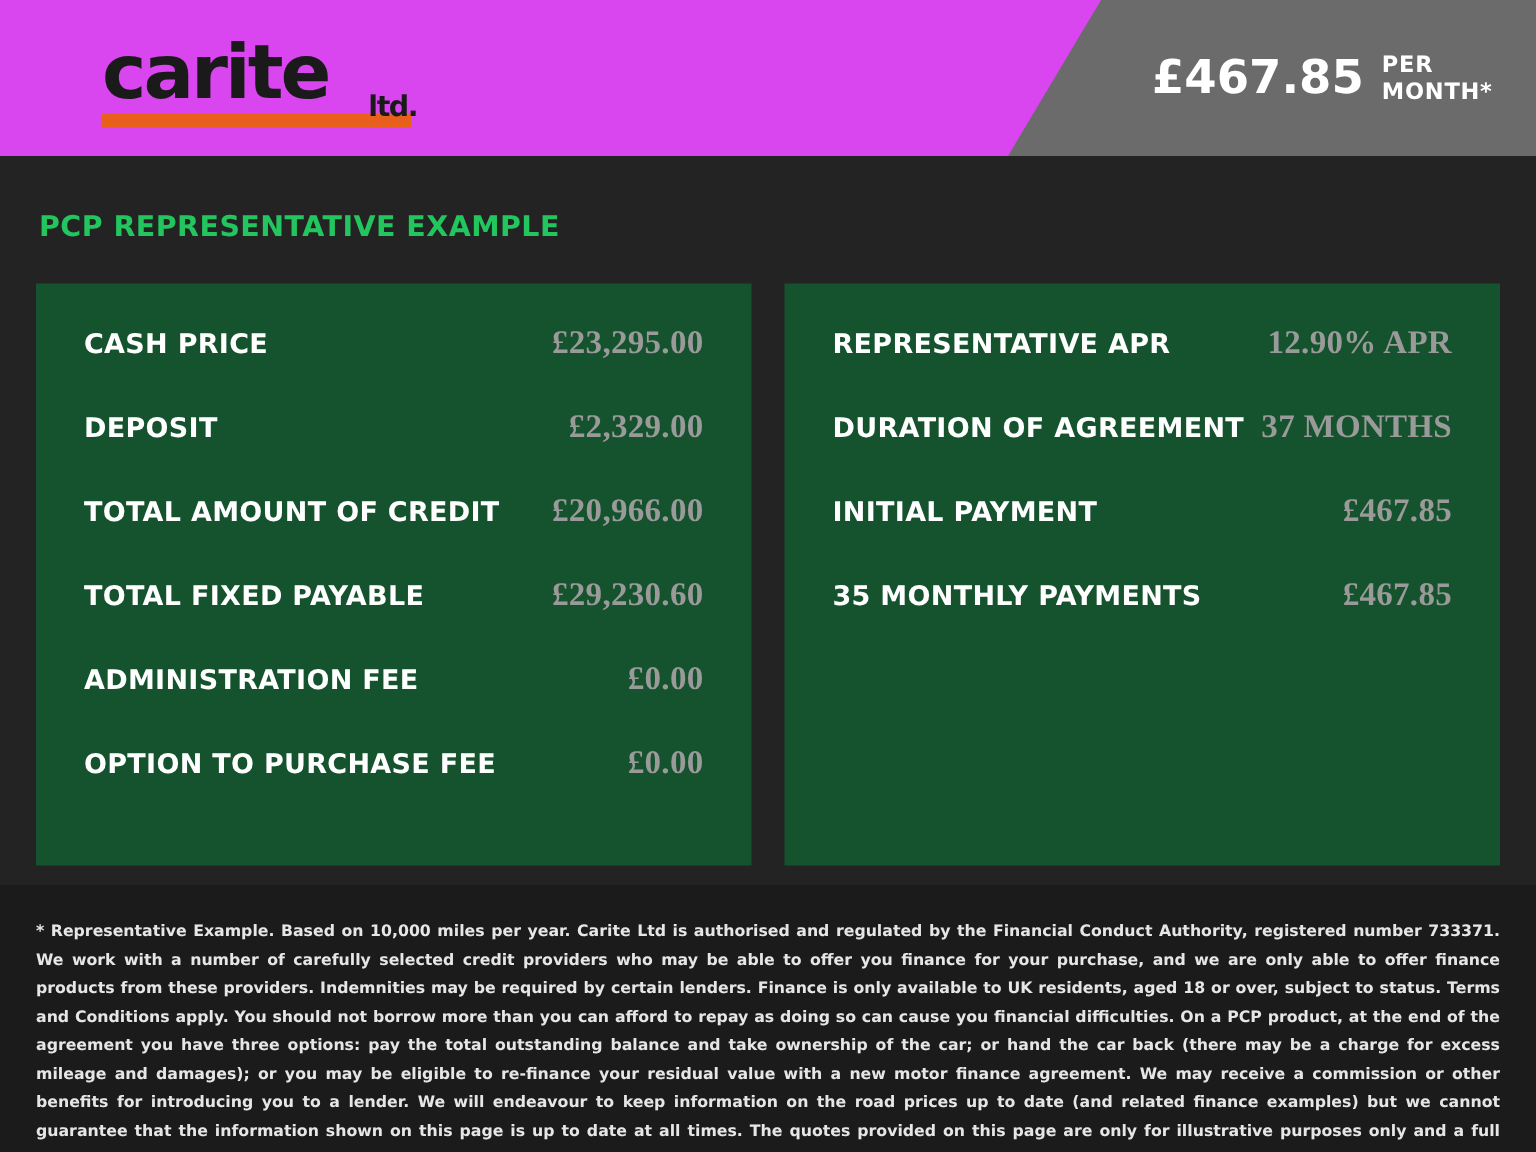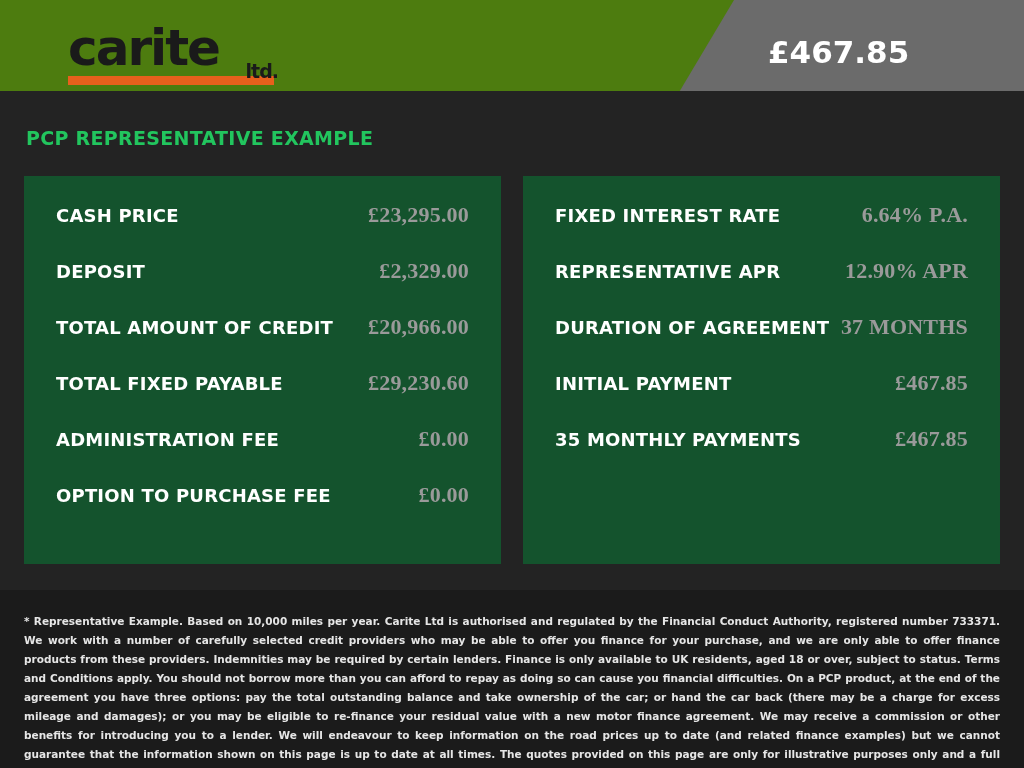--- a/index.html
+++ b/index.html
@@ -13,22 +13,22 @@
   .page {
     position: relative;
     width: 1024px;
     height: 768px;
     background: #232323;
   }
 
   
   .header {
     position: relative;
-    height: 91px;
-    background: #4d7c0f;
+    height: 104px;
+    background: #d946ef;
     overflow: hidden;
   }
   .logo-wrap {
     position: absolute;
     left: 68px;
     top: 22px;
   }
   .logo-text {
     font-family: "DejaVu Sans", sans-serif;
     font-weight: bold;
@@ -156,20 +156,21 @@
 <div class="page">
 
   <div class="header">
     <div class="logo-wrap">
       <div class="logo-text">carite</div>
       <div class="logo-bar"></div>
       <div class="logo-ltd">ltd.</div>
     </div>
     <div class="price-panel">
       <span class="price-amount">£467.85</span>
+      <span class="price-suffix">PER MONTH*</span>
     </div>
   </div>
 
   <div class="body-area">
     <div class="section-title">PCP REPRESENTATIVE EXAMPLE</div>
 
     <div class="columns">
 
       <div class="card">
         <div class="row">
@@ -192,24 +193,20 @@
           <span class="row-label">ADMINISTRATION FEE</span>
           <span class="row-value">£0.00</span>
         </div>
         <div class="row">
           <span class="row-label">OPTION TO PURCHASE FEE</span>
           <span class="row-value">£0.00</span>
         </div>
       </div>
 
       <div class="card">
-        <div class="row">
-          <span class="row-label">FIXED INTEREST RATE</span>
-          <span class="row-value">6.64% P.A.</span>
-        </div>
         <div class="row">
           <span class="row-label">REPRESENTATIVE APR</span>
           <span class="row-value">12.90% APR</span>
         </div>
         <div class="row">
           <span class="row-label">DURATION OF AGREEMENT</span>
           <span class="row-value">37 MONTHS</span>
         </div>
         <div class="row">
           <span class="row-label">INITIAL PAYMENT</span>

